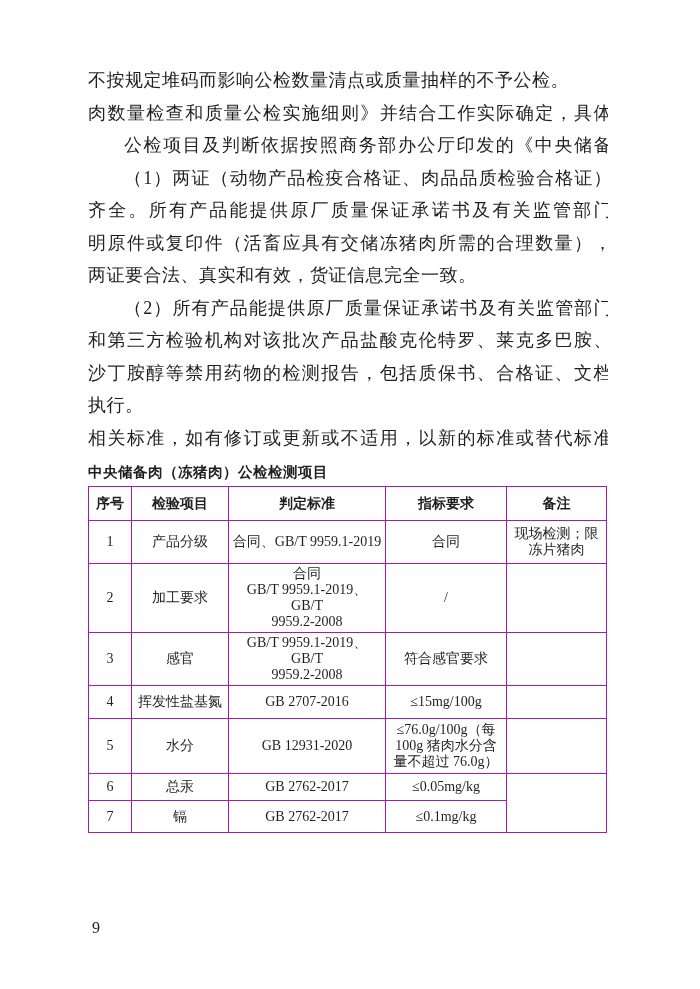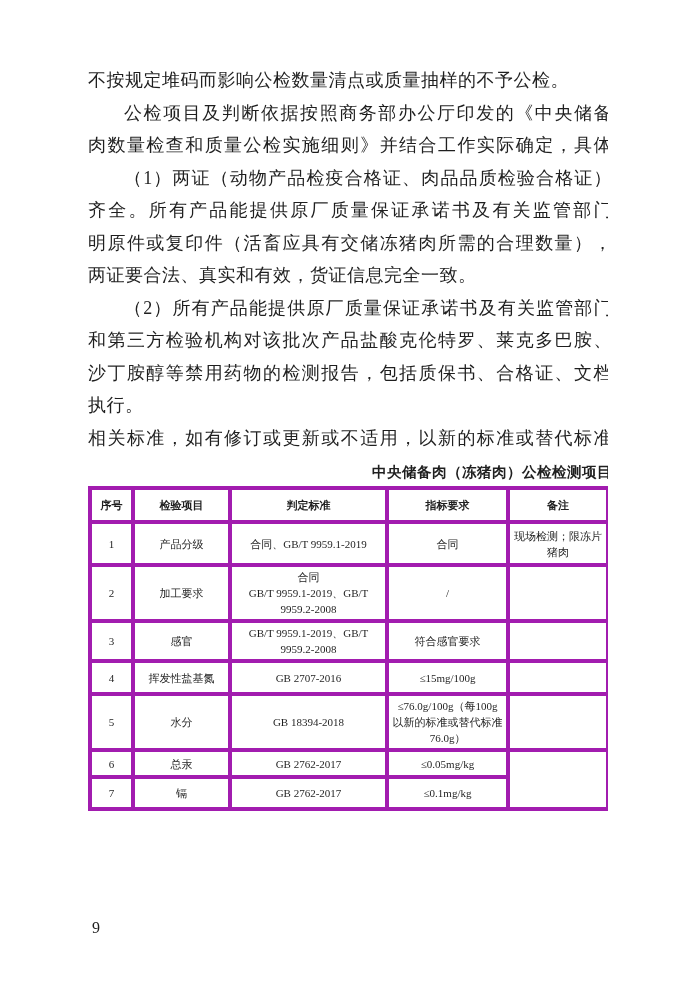--- a/index.html
+++ b/index.html
@@ -29,32 +29,32 @@
     white-space: normal;
     text-align: justify;
     text-align-last: justify;
   }
   .line.indent { text-indent: 2em; }
   .table-title {
     margin-top: 7px;
     font-size: 14.5px;
     font-weight: bold;
     line-height: 22px;
-    text-align: right;
+    text-align: left;
     letter-spacing: 0.5px;
   }
   table.inspection {
     margin-top: 3px;
     border-collapse: collapse;
     table-layout: fixed;
     width: 518px;
   }
   table.inspection th, table.inspection td {
-    border: 4px solid #a21caf;
-    font-size: 11px;
+    border: 1px solid #a21caf;
+    font-size: 14px;
     line-height: 16px;
     font-weight: normal;
     text-align: center;
     vertical-align: middle;
     padding: 2px 3px;
     overflow: hidden;
   }
   table.inspection th { font-weight: bold; }
   th.th-no { padding: 2px 9px; }
   td.cell-standard { white-space: pre-line; }
@@ -71,22 +71,22 @@
 <body>
 
 <div class="page">
   <div class="content">
 
     <div class="para">
       <div class="line">不按规定堆码而影响公检数量清点或质量抽样的不予公检。</div>
     </div>
 
     <div class="para">
+      <div class="line full">肉数量检查和质量公检实施细则》并结合工作实际确定，具体</div>
       <div class="line full indent">公检项目及判断依据按照商务部办公厅印发的《中央储备</div>
-      <div class="line full">肉数量检查和质量公检实施细则》并结合工作实际确定，具体</div>
     </div>
 
     <div class="para">
       <div class="line full indent">（1）两证（动物产品检疫合格证、肉品品质检验合格证）</div>
       <div class="line full">齐全。所有产品能提供原厂质量保证承诺书及有关监管部门</div>
       <div class="line full">明原件或复印件（活畜应具有交储冻猪肉所需的合理数量），</div>
       <div class="line">两证要合法、真实和有效，货证信息完全一致。</div>
     </div>
 
     <div class="para">
@@ -147,22 +147,22 @@
         <tr style="height:33px">
           <td class="cell-no">4</td>
           <td class="cell-item">挥发性盐基氮</td>
           <td class="cell-standard">GB 2707-2016</td>
           <td class="cell-requirement">≤15mg/100g</td>
           <td class="cell-remark"></td>
         </tr>
         <tr style="height:55px">
           <td class="cell-no">5</td>
           <td class="cell-item">水分</td>
-          <td class="cell-standard">GB 18394-2018</td>
-          <td class="cell-requirement">≤76.0g/100g（每100g 以新的标准或替代标准 76.0g）</td>
+          <td class="cell-standard">GB 12931-2020</td>
+          <td class="cell-requirement">≤76.0g/100g（每100g 猪肉水分含量不超过 76.0g）</td>
           <td class="cell-remark"></td>
         </tr>
         <tr style="height:27px">
           <td class="cell-no">6</td>
           <td class="cell-item">总汞</td>
           <td class="cell-standard">GB 2762-2017</td>
           <td class="cell-requirement">≤0.05mg/kg</td>
           <td class="cell-remark" rowspan="2"></td>
         </tr>
         <tr style="height:32px">

